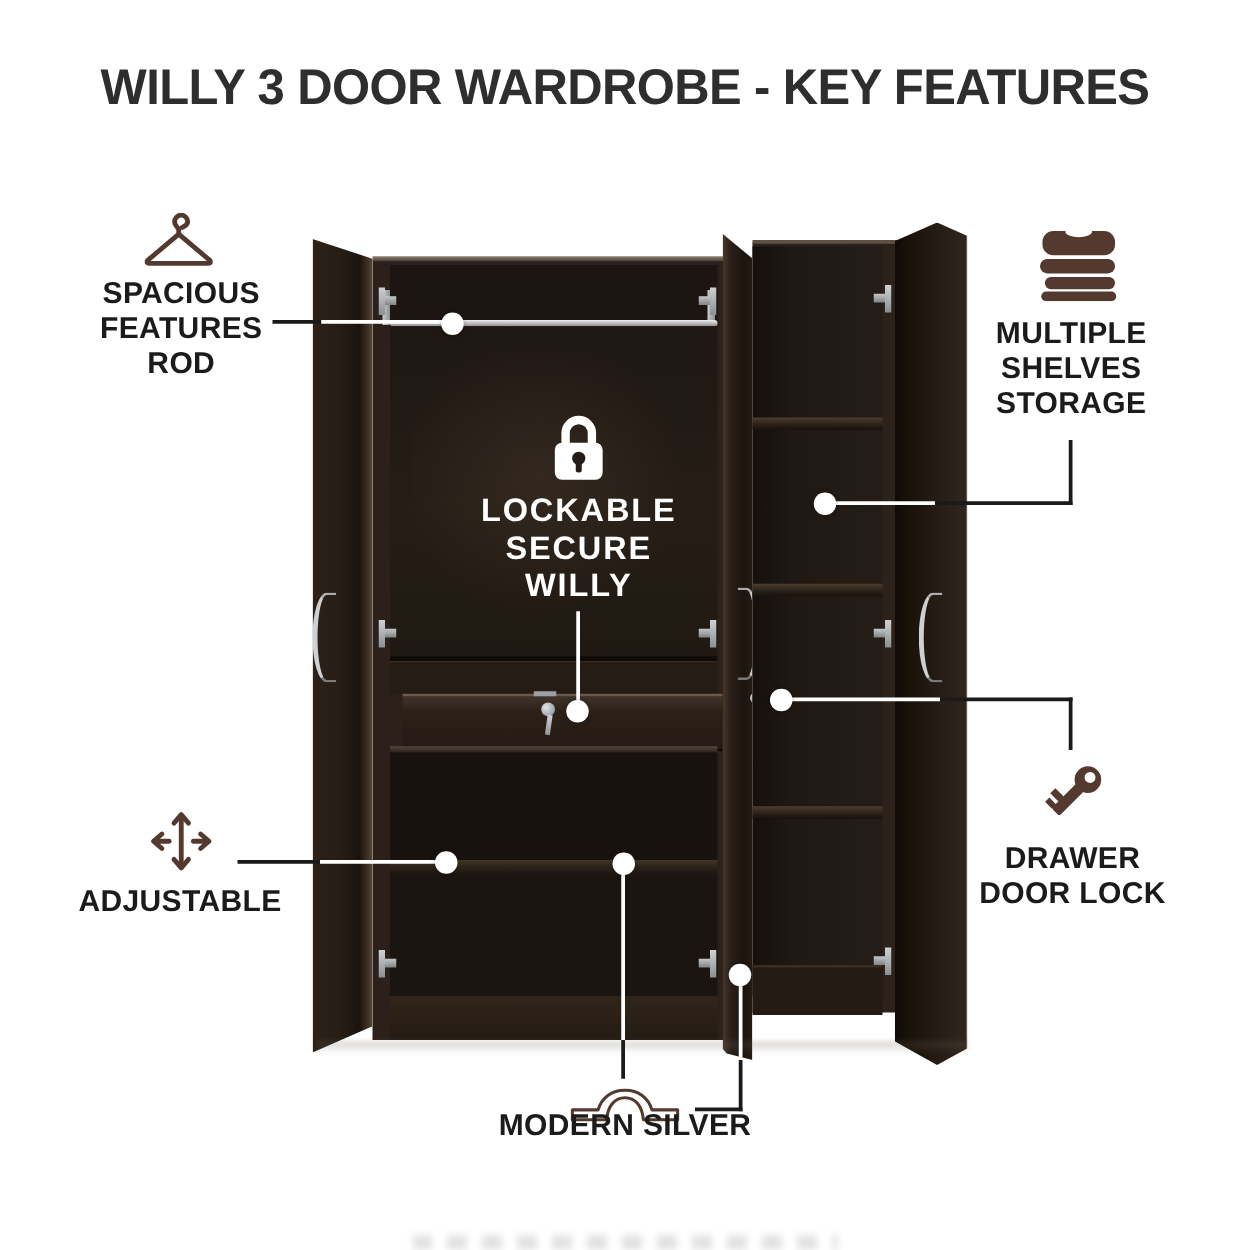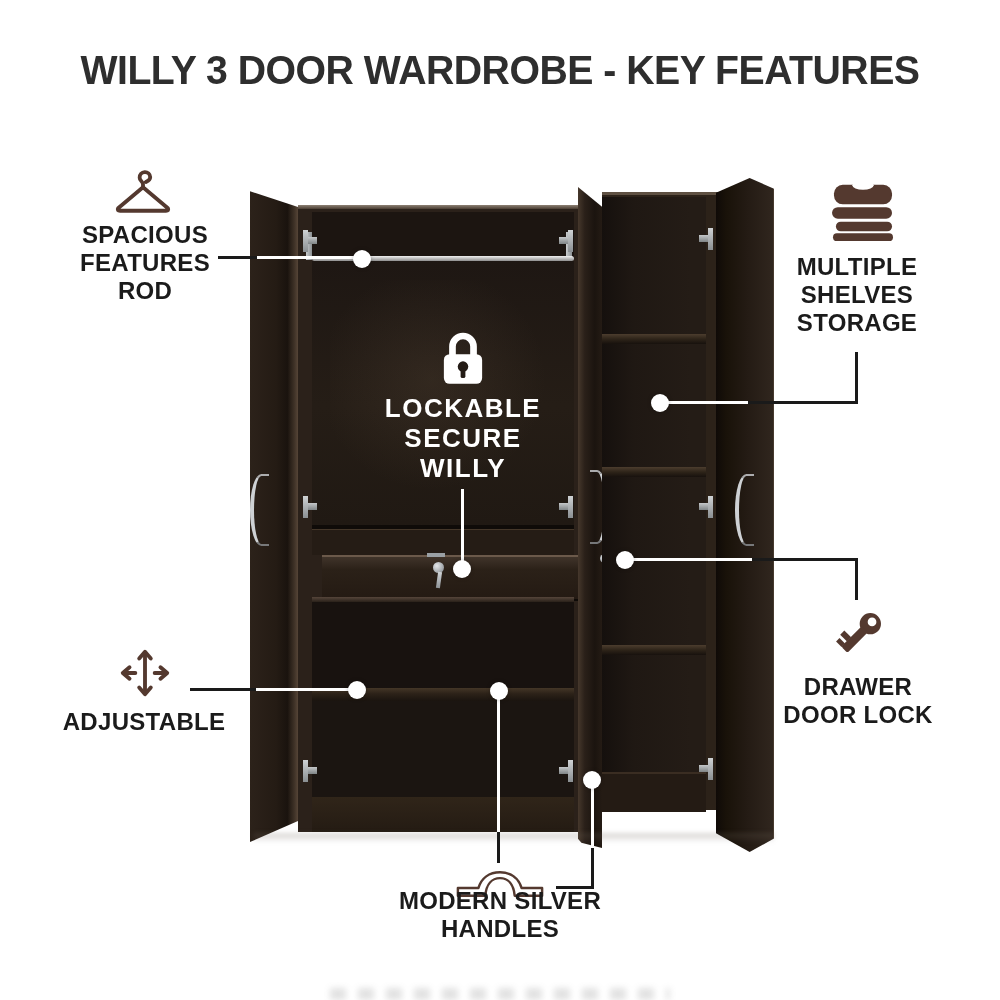--- a/index.html
+++ b/index.html
@@ -261,17 +261,16 @@
     <span>DOOR LOCK</span>
   </div>
 
   <div class="abs" style="left:453px;top:868px;width:94px;height:32px;">
     <svg width="94" height="32" viewBox="0 0 96 32">
       <path d="M5 28 L5 20 L26 20 C29 10 37 4 48 4 C59 4 67 10 70 20 L91 20 L91 28 L63 28 C62 16 56 10 48 10 C40 10 34 16 33 28 Z" fill="none" stroke="#54392f" stroke-width="2.5" stroke-linejoin="round"></path>
     </svg>
   </div>
   <div class="abs label" style="left:380px;top:887px;width:240px;">
     <span>MODERN SILVER</span>
-    <span>HANDLES</span>
   </div>
 
   <div class="abs smudge"></div>
 </div>
 
 </body></html>

